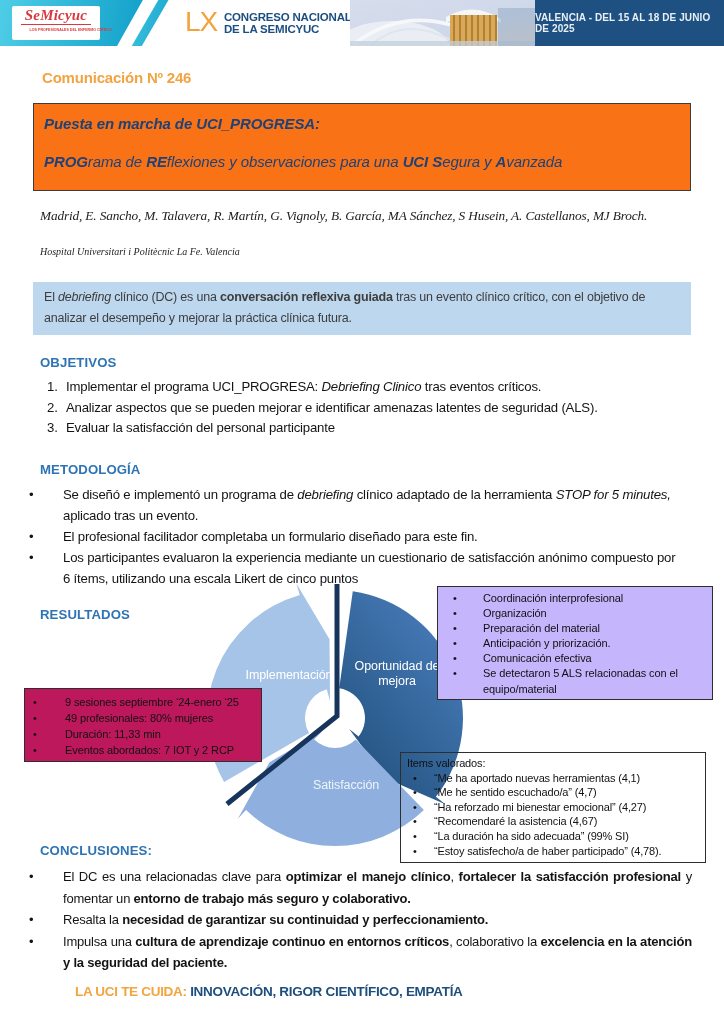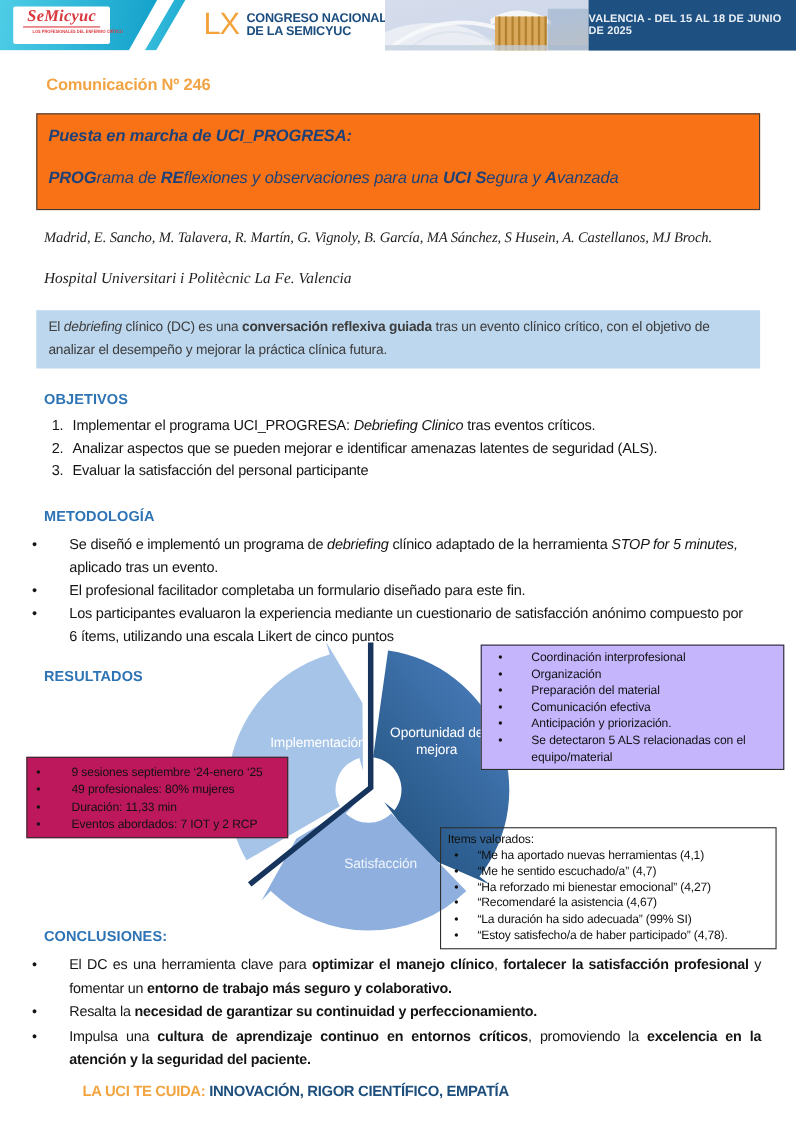--- a/index.html
+++ b/index.html
@@ -35,21 +35,21 @@
   .comm{position:absolute;left:42px;top:69px;color:#f2a444;font-size:15px;font-weight:bold;letter-spacing:-.2px;text-align:center;}
   .title-box{position:absolute;left:33px;top:103px;width:658px;height:88px;border:1.6px solid #3c3c3c;
             box-sizing:border-box;background:#f97316;padding:11px 10px 0 10px;
             color:#1e4178;font-style:italic;font-size:15px;letter-spacing:-.1px;}
   .t1{margin:0;}
   .t2{margin:21px 0 0 0;}
   .authors{position:absolute;left:40px;top:208px;width:664px;margin:0;
             font-family:"Liberation Serif",serif;font-style:italic;font-size:13.3px;
             color:#222;letter-spacing:-.15px;}
   .affil{position:absolute;left:40px;top:246px;width:600px;margin:0;
-            font-family:"Liberation Serif",serif;font-style:italic;font-size:14px;color:#222;}
+            font-family:"Liberation Serif",serif;font-style:italic;font-size:10px;color:#222;}
   .intro{position:absolute;left:33px;top:282px;width:658px;box-sizing:border-box;background:#bdd7ee;
             padding:5px 11px 6px 11px;font-size:12.5px;line-height:21px;color:#3d3d3d;letter-spacing:-.2px;}
 
   
   .sec{position:absolute;left:40px;margin:0;font-size:13.2px;font-weight:bold;color:#2e74b5;letter-spacing:.1px;}
   .obj-list{position:absolute;left:47px;top:377px;width:642px;margin:0;padding:0;list-style:none;
             counter-reset:obj;font-size:13.2px;line-height:20.5px;color:#141414;letter-spacing:-.2px;}
   .obj-list li{counter-increment:obj;position:relative;padding-left:19px;}
   .obj-list li::before{content:counter(obj) ".";position:absolute;left:0;}
   .blist{margin:0;padding:0;list-style:none;}
@@ -190,43 +190,43 @@
       <li>Duración: 11,33 min</li>
       <li>Eventos abordados: 7 IOT y 2 RCP</li>
     </ul>
   </div>
 
   <div class="rbox box-mejora">
     <ul>
       <li>Coordinación interprofesional</li>
       <li>Organización</li>
       <li>Preparación del material</li>
+      <li>Anticipación y priorización.</li>
       <li>Comunicación efectiva</li>
-      <li>Anticipación y priorización.</li>
       <li>Se detectaron 5 ALS relacionadas con el equipo/material</li>
     </ul>
   </div>
 
   <div class="rbox box-items">
     <div class="items-title">Items valorados:</div>
     <ul>
       <li>“Me ha aportado nuevas herramientas (4,1)</li>
       <li>“Me he sentido escuchado/a” (4,7)</li>
       <li>“Ha reforzado mi bienestar emocional” (4,27)</li>
       <li>“Recomendaré la asistencia (4,67)</li>
       <li>“La duración ha sido adecuada” (99% SI)</li>
       <li>“Estoy satisfecho/a de haber participado” (4,78).</li>
     </ul>
   </div>
 
   <h2 class="sec" style="top:843px">CONCLUSIONES:</h2>
   <ul class="blist conc-list">
-    <li><span>El DC es una herramienta clave para </span><span class="b">optimizar el manejo clínico</span><span>, </span><span class="b">fortalecer la satisfacción profesional</span><span> y fomentar un </span><span class="b">entorno de trabajo más seguro y colaborativo.</span></li>
+    <li><span>El DC es una relacionadas clave para </span><span class="b">optimizar el manejo clínico</span><span>, </span><span class="b">fortalecer la satisfacción profesional</span><span> y fomentar un </span><span class="b">entorno de trabajo más seguro y colaborativo.</span></li>
     <li><span>Resalta la </span><span class="b">necesidad de garantizar su continuidad y perfeccionamiento.</span></li>
-    <li><span>Impulsa una </span><span class="b">cultura de aprendizaje continuo en entornos críticos</span><span>, promoviendo la </span><span class="b">excelencia en la atención y la seguridad del paciente.</span></li>
+    <li><span>Impulsa una </span><span class="b">cultura de aprendizaje continuo en entornos críticos</span><span>, colaborativo la </span><span class="b">excelencia en la atención y la seguridad del paciente.</span></li>
   </ul>
 
   <div class="footer">
     <span class="f-lead">LA UCI TE CUIDA:</span>
     <span class="f-rest">INNOVACIÓN, RIGOR CIENTÍFICO, EMPATÍA</span>
   </div>
 
 </div>
 
 </body></html>

